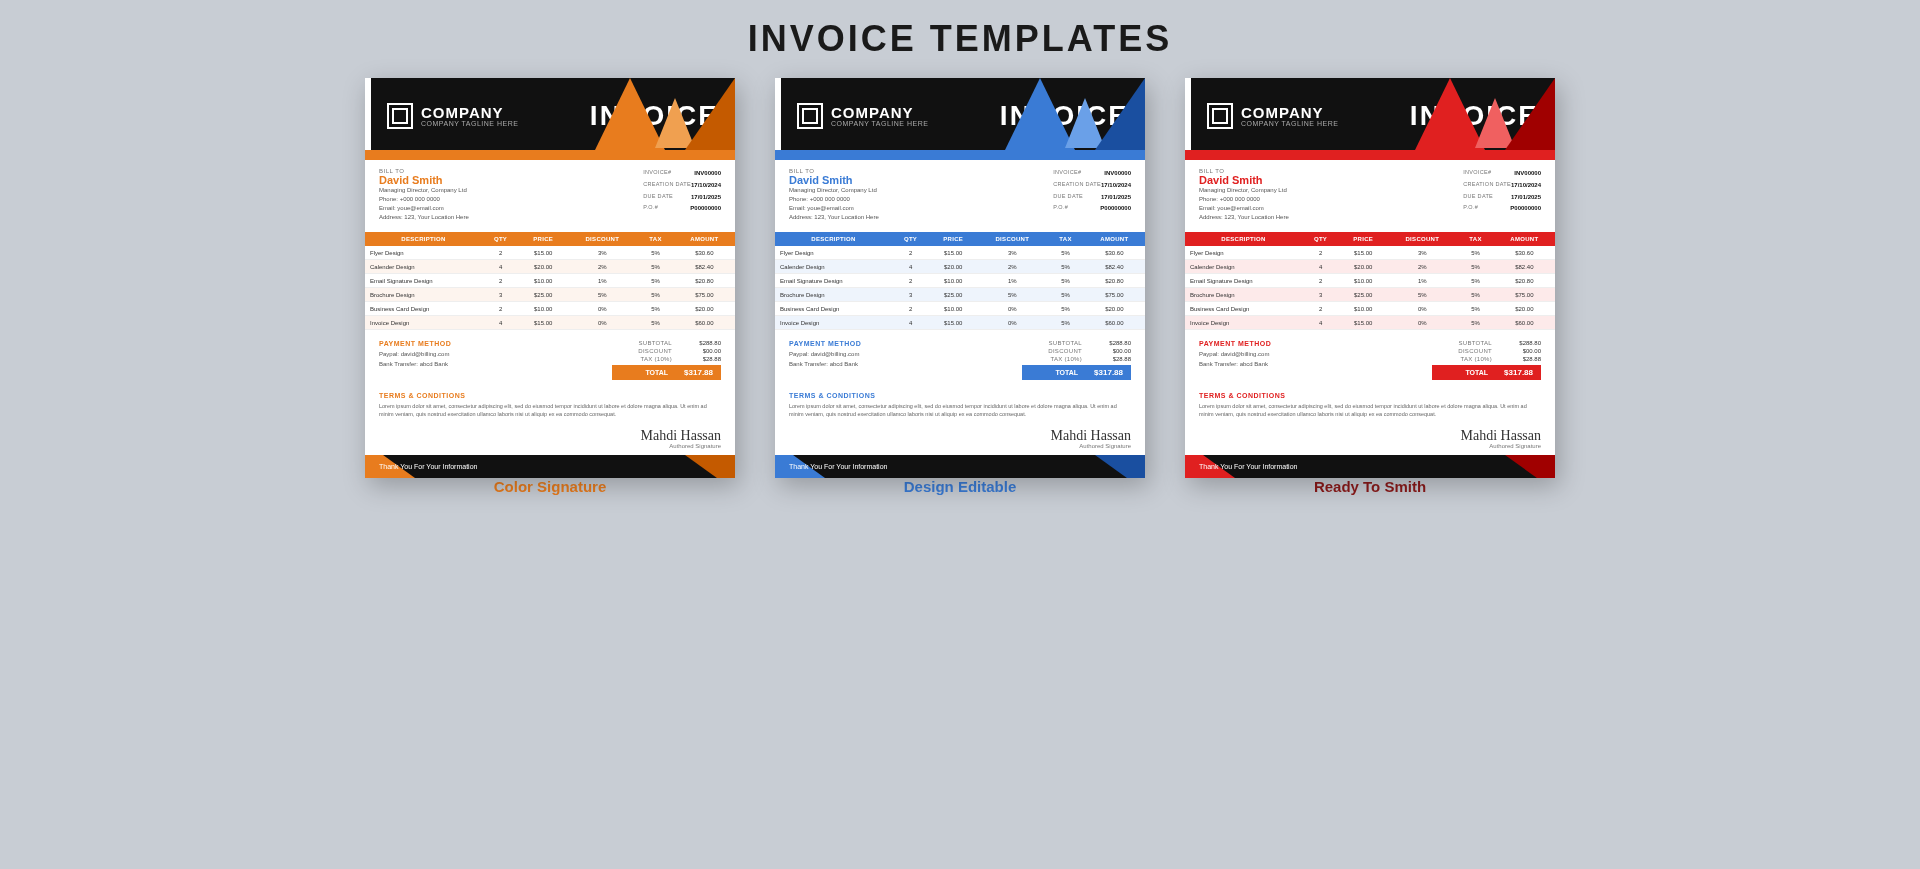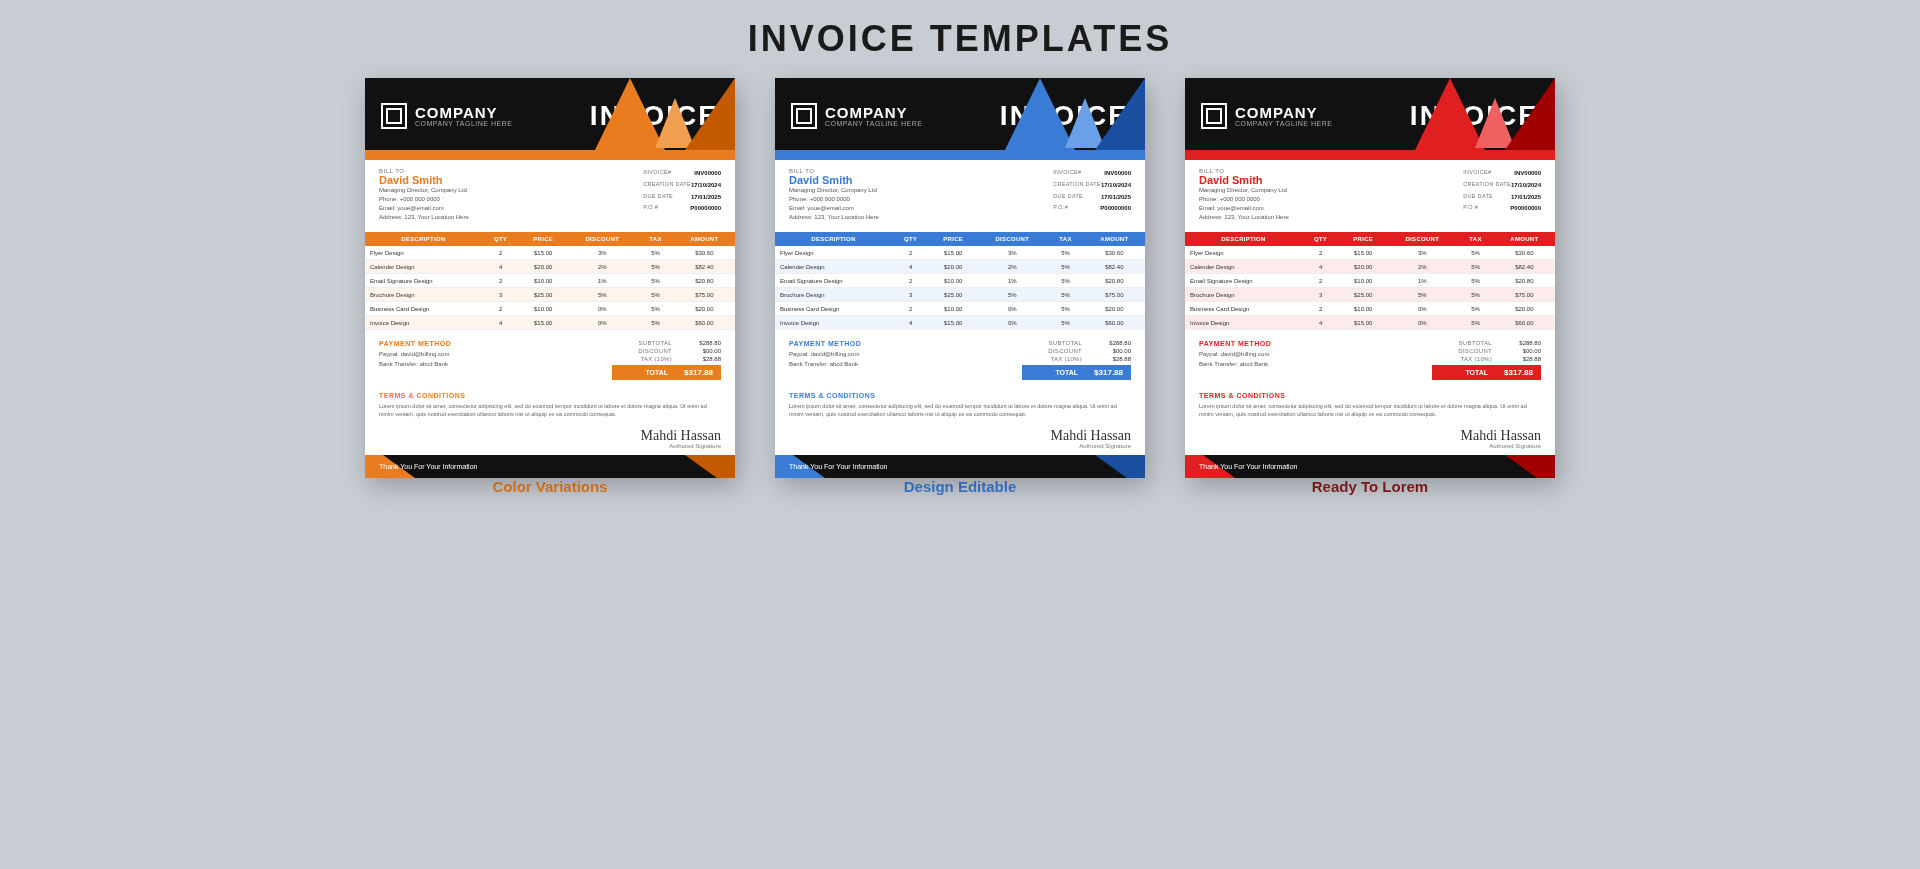--- a/index.html
+++ b/index.html
@@ -47,20 +47,21 @@
 
     
     .invoice-header {
       background: #111;
       display: flex;
       justify-content: space-between;
       align-items: center;
       padding: 14px 16px 10px 16px;
       position: relative;
       height: 72px;
+      margin-left: 6px;
     }
 
     .company-logo-area {
       display: flex;
       align-items: center;
       gap: 8px;
     }
 
     .logo-icon {
       width: 26px;
@@ -670,21 +671,21 @@
         <div class="signature-label">Authored Signature</div>
       </div>
 
       <div class="invoice-footer">
         <div class="footer-corner-left"></div>
         <span class="footer-text">Thank You For Your Information</span>
         <div class="footer-corner-right"></div>
       </div>
     </div>
 
-    <div class="bottom-label orange-label">Color Variations</div>
+    <div class="bottom-label orange-label">Color Signature</div>
   </div>
 
   <div class="template-wrapper">
     <div class="invoice-card blue">
 
       <div class="invoice-header">
         <div class="shape-tri-1"></div>
         <div class="shape-tri-3"></div>
         <div class="shape-tri-2"></div>
         <div class="company-logo-area">
@@ -984,16 +985,16 @@
         <div class="signature-label">Authored Signature</div>
       </div>
 
       <div class="invoice-footer">
         <div class="footer-corner-left"></div>
         <span class="footer-text">Thank You For Your Information</span>
         <div class="footer-corner-right"></div>
       </div>
     </div>
 
-    <div class="bottom-label red-label">Ready To Lorem</div>
+    <div class="bottom-label red-label">Ready To Smith</div>
   </div>
 
 </div>
 
 </body></html>

